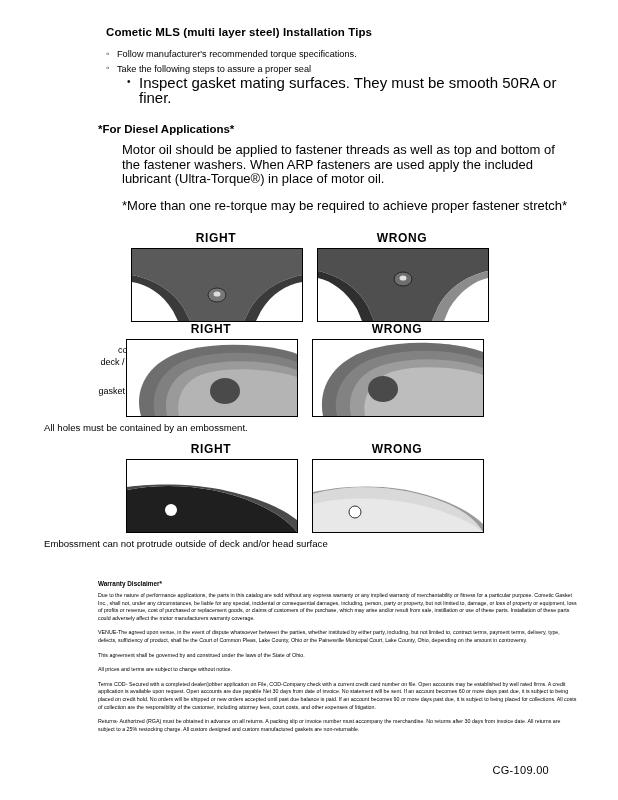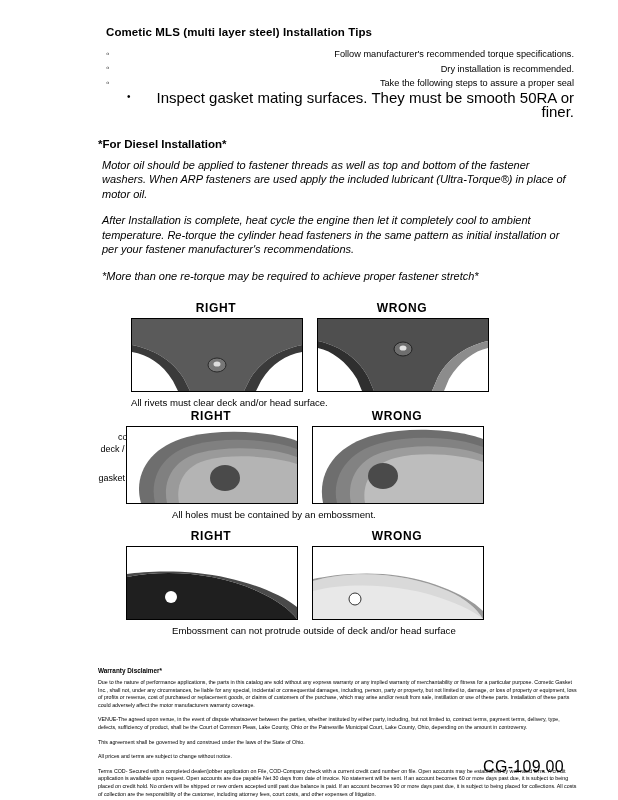--- a/index.html
+++ b/index.html
@@ -26,21 +26,20 @@
   h1.title {
     font-size: 11.5px;
     font-weight: bold;
     margin: 0 0 9px 62px;
     letter-spacing: 0.1px;
   }
   .bullets {
     margin: 0 0 0 62px;
     padding: 0;
     list-style: none;
-    text-align: right;
   }
   .bullets > li {
     font-size: 9.2px;
     line-height: 14.5px;
     position: relative;
     padding-left: 11px;
   }
   .bullets > li::before {
     content: "\25E6";
     position: absolute;
@@ -66,25 +65,24 @@
     left: 0;
     top: -1px;
     font-size: 10px;
   }
   h2.section {
     font-size: 11.5px;
     font-weight: bold;
     margin: 18px 0 8px 54px;
   }
   p.para {
-    font-size: 11px;
+    font-size: 13px;
     line-height: 14.5px;
-    margin: 0 0 12px 58px;
+    margin: 0 0 12px 78px;
     max-width: 470px;
-    font-style: italic;
   }
   p.para.last {
     margin-bottom: 0;
   }
 
   
   .figures {
     margin-top: 18px;
     position: relative;
   }
@@ -121,22 +119,21 @@
   .fig-caption {
     font-size: 9.6px;
     margin: 4px 0 0 0;
     line-height: 13px;
   }
   .cap-row {
     display: flex;
     justify-content: center;
   }
   .cap-row.indent {
-    margin-left: 82px;
-    justify-content: center;
+    justify-content: flex-start;
   }
   .cap-inner {
     width: 356px;
   }
 
   
   .callout {
     position: absolute;
     font-size: 9px;
     text-align: right;
@@ -154,54 +151,50 @@
     margin: 0 0 5px 0;
   }
   .warranty p {
     font-size: 5.3px;
     line-height: 7.6px;
     margin: 0 0 7px 0;
     text-align: left;
   }
   .docnum {
     position: absolute;
-    right: 54px;
+    right: 69px;
     bottom: 24px;
-    font-size: 16px;
+    font-size: 11px;
     letter-spacing: 0.3px;
   }
   svg { display: block; }
 </style>
 </head>
 <body>
 
 <div class="page">
 
   <h1 class="title">Cometic MLS (multi layer steel) Installation Tips</h1>
 
   <ul class="bullets">
     <li>
       <span>Follow manufacturer's recommended torque specifications.</span>
-    </li>
-    <li>
-      <span>Dry installation is recommended.</span>
     </li>
     <li>
       <span>Take the following steps to assure a proper seal</span>
       <ul class="subbullets">
         <li>
           <span>Inspect gasket mating surfaces.  They must be smooth 50RA or finer.</span>
         </li>
       </ul>
     </li>
   </ul>
 
-  <h2 class="section">*For Diesel Installation*</h2>
+  <h2 class="section">*For Diesel Applications*</h2>
   <p class="para">Motor oil should be applied to fastener threads as well as top and bottom of the fastener washers. When ARP fasteners are used apply the included lubricant (Ultra-Torque®) in place of motor oil.</p>
-  <p class="para">After Installation is complete, heat cycle the engine then let it completely cool to ambient temperature. Re-torque the cylinder head fasteners in the same pattern as initial installation or per your fastener manufacturer's recommendations.</p>
   <p class="para last">*More than one re-torque may be required to achieve proper fastener stretch*</p>
 
   <div class="figures">
 
     <div class="fig-row">
       <div class="fig-col">
         <div class="fig-label">RIGHT</div>
         <div class="fig-box">
           <svg width="170" height="72" viewBox="0 0 170 72">
             <rect x="0" y="0" width="170" height="72" fill="#ffffff"></rect>
@@ -218,25 +211,20 @@
         <div class="fig-box">
           <svg width="170" height="72" viewBox="0 0 170 72">
             <rect x="0" y="0" width="170" height="72" fill="#ffffff"></rect>
             <path d="M0,0 H170 V22 C152,26 132,36 120,58 L114,72 H56 L50,58 C38,36 18,26 0,22 Z" fill="#4f4f4f"></path>
             <path d="M0,22 C18,26 38,36 50,58 L56,72 H44 L39,60 C28,42 14,32 0,29 Z" fill="#2f2f2f"></path>
             <path d="M170,22 C152,26 132,36 120,58 L114,72 H126 L131,60 C142,42 156,32 170,29 Z" fill="#8c8c8c"></path>
             <ellipse cx="85" cy="30" rx="9" ry="7" fill="#6e6e6e" stroke="#222" stroke-width="1"></ellipse>
             <ellipse cx="85" cy="29" rx="3.5" ry="2.6" fill="#e2e2e2"></ellipse>
           </svg>
         </div>
-      </div>
-    </div>
-    <div class="cap-row">
-      <div class="cap-inner">
-        <p class="fig-caption">All rivets must clear deck and/or head surface.</p>
       </div>
     </div>
 
     <div style="position:relative;">
       <div class="callout" style="left:-10px; top:22px; width:145px;">
         <span>coolant hole on</span><br>
         <span>deck / head surface</span>
       </div>
       <div class="callout" style="left:-10px; top:63px; width:145px;">
         <span>gasket embossment</span>

